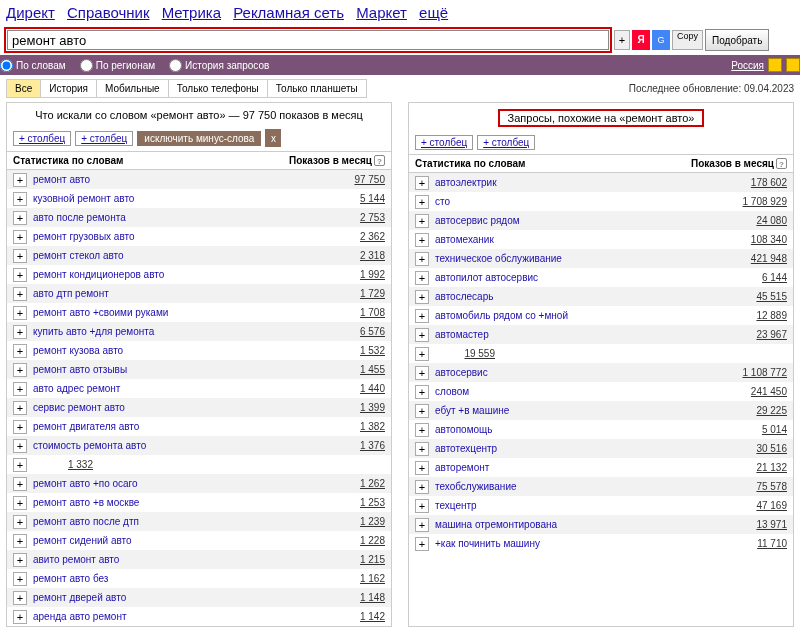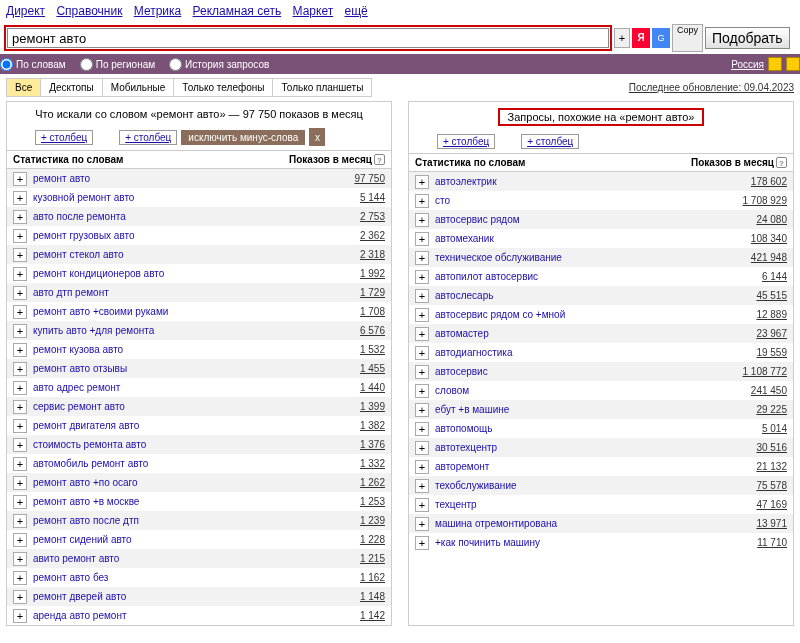--- a/index.html
+++ b/index.html
@@ -1,48 +1,48 @@
 <!DOCTYPE html>
 <html><head>
 <meta charset="utf-8">
 <style>
   * { box-sizing: border-box; margin: 0; padding: 0; }
   body { font-family: Arial, sans-serif; font-size: 11px; background: #fff; width: 800px; }
   
-  .top-nav { padding: 4px 6px; font-size: 12px; }
+  .top-nav { padding: 4px 6px; font-size: 15px; }
   .top-nav a { color: #1a0dab; text-decoration: underline; margin-right: 8px; cursor: pointer; }
   
   .search-bar { display: flex; align-items: center; padding: 2px 4px; gap: 2px; }
   .search-input-wrap { border: 2px solid #c00; padding: 1px; }
   .search-input { width: 602px; height: 20px; font-size: 13px; padding: 1px 4px; border: 1px solid #888; }
   .mini-btn { width: 16px; height: 20px; border: 1px solid #aaa; background: #f0f0f0; font-size: 11px; line-height: 18px; text-align: center; cursor: pointer; }
   .ya-btn { width: 18px; height: 20px; background: #f03; color: #fff; font-weight: bold; font-size: 10px; line-height: 20px; text-align: center; }
   .g-btn { width: 18px; height: 20px; background: #4285f4; color: #fff; font-size: 9px; line-height: 20px; text-align: center; }
-  .copy-btn { height: 28px; border: 1px solid #aaa; background: #eee; font-size: 9px; padding: 0 4px; cursor: pointer; }
-  .submit-btn { height: 22px; border: 1px solid #888; background: linear-gradient(#fefefe,#e0e0e0); padding: 0 6px; font-size: 14px; cursor: pointer; }
+  .copy-btn { height: 20px; border: 1px solid #aaa; background: #eee; font-size: 9px; padding: 0 4px; cursor: pointer; }
+  .submit-btn { height: 22px; border: 1px solid #888; background: linear-gradient(#fefefe,#e0e0e0); padding: 0 6px; font-size: 10px; cursor: pointer; }
   
   .purple-bar { background: #7a5177; color: #fff; display: flex; align-items: center; padding: 3px 0; font-size: 10px; }
   .purple-bar label { margin-right: 14px; display: inline-flex; align-items: center; gap: 3px; cursor: pointer; }
   .purple-bar input[type=radio] { margin: 0; }
   .region-box { margin-left: auto; display: flex; align-items: center; gap: 4px; }
   .region-text { text-decoration: underline; cursor: pointer; text-align: right; }
   .yel { width: 14px; height: 14px; background: #ffcc00; border: 1px solid #aa8800; }
   
   .device-row { display: flex; align-items: center; padding: 4px 6px; }
   .dev-btn { border: 1px solid #ccc; background: #fff; padding: 3px 8px; font-size: 10px; cursor: pointer; margin-right: -1px; }
   .dev-btn.active { background: #ffeb9c; }
-  .last-upd { margin-left: auto; font-size: 10px; color: #333; text-decoration: underline; }
+  .last-upd { margin-left: auto; font-size: 10px; color: #333; }
   
   .columns { display: flex; gap: 16px; padding: 0 6px 6px; }
   .col { flex: 1; border: 1px solid #ccc; }
   .col-head { text-align: center; font-size: 11px; padding: 6px 4px; }
   .red-box { border: 2px solid #c00; display: inline-block; padding: 1px 8px; }
   
   .col-controls { padding: 2px 6px 4px; display: flex; gap: 4px; align-items: center; }
-  .link-btn { color: #1a0dab; text-decoration: underline; border: 1px solid #999; padding: 1px 5px; font-size: 10px; background: #fff; cursor: pointer; margin-left: 22px; }
+  .link-btn { color: #1a0dab; text-decoration: underline; border: 1px solid #999; padding: 1px 5px; font-size: 10px; background: #fff; cursor: pointer; }
   .brown-btn { background: #8a6d5a; color: #fff; border: none; padding: 2px 7px; font-size: 10px; cursor: pointer; }
   .x-btn { background: #8a6d5a; color: #fff; border: none; width: 16px; height: 18px; font-size: 10px; cursor: pointer; }
   
   .tbl-head { display: flex; justify-content: space-between; font-weight: bold; font-size: 10px; padding: 3px 6px; border-top: 1px solid #ccc; border-bottom: 1px solid #ccc; background: #fff; }
   .info-i { display: inline-block; width: 11px; height: 11px; border: 1px solid #888; border-radius: 2px; font-size: 8px; line-height: 11px; text-align: center; color: #888; margin-left: 2px; }
   
   .row { display: flex; align-items: center; padding: 2px 6px; font-size: 10px; min-height: 19px; }
   .row:nth-child(odd) { background: #f2f2f2; }
   .plus { width: 14px; height: 14px; border: 1px solid #aaa; background: #fff; font-size: 11px; line-height: 12px; text-align: center; margin-right: 6px; cursor: pointer; flex-shrink: 0; }
   .kw { color: #1a0dab; cursor: pointer; flex: 1; }
@@ -87,21 +87,21 @@
     </label>
   <div class="region-box">
     <span class="region-text">Россия</span>
     <span class="yel"></span>
     <span class="yel"></span>
   </div>
 </div>
 
 <div class="device-row">
   <button class="dev-btn active">Все</button>
-  <button class="dev-btn">Десктопы</button>
+  <button class="dev-btn">История</button>
   <button class="dev-btn">Мобильные</button>
   <button class="dev-btn">Только телефоны</button>
   <button class="dev-btn">Только планшеты</button>
   <span class="last-upd">Последнее обновление: 09.04.2023</span>
 </div>
 
 <div class="columns">
 
   <div class="col">
     <div class="col-head">Что искали со словом «ремонт авто» — 97 750 показов в месяц</div>
@@ -186,21 +186,20 @@
           <span class="kw">ремонт двигателя авто</span>
           <span class="cnt">1 382</span>
         </div>
         <div class="row">
           <span class="plus">+</span>
           <span class="kw">стоимость ремонта авто</span>
           <span class="cnt">1 376</span>
         </div>
         <div class="row">
           <span class="plus">+</span>
-          <span class="kw">автомобиль ремонт авто</span>
           <span class="cnt">1 332</span>
         </div>
         <div class="row">
           <span class="plus">+</span>
           <span class="kw">ремонт авто +по осаго</span>
           <span class="cnt">1 262</span>
         </div>
         <div class="row">
           <span class="plus">+</span>
           <span class="kw">ремонт авто +в москве</span>
@@ -280,31 +279,30 @@
           <span class="kw">автопилот автосервис</span>
           <span class="cnt">6 144</span>
         </div>
         <div class="row">
           <span class="plus">+</span>
           <span class="kw">автослесарь</span>
           <span class="cnt">45 515</span>
         </div>
         <div class="row">
           <span class="plus">+</span>
-          <span class="kw">автосервис рядом со +мной</span>
+          <span class="kw">автомобиль рядом со +мной</span>
           <span class="cnt">12 889</span>
         </div>
         <div class="row">
           <span class="plus">+</span>
           <span class="kw">автомастер</span>
           <span class="cnt">23 967</span>
         </div>
         <div class="row">
           <span class="plus">+</span>
-          <span class="kw">автодиагностика</span>
           <span class="cnt">19 559</span>
         </div>
         <div class="row">
           <span class="plus">+</span>
           <span class="kw">автосервис</span>
           <span class="cnt">1 108 772</span>
         </div>
         <div class="row">
           <span class="plus">+</span>
           <span class="kw">словом</span>

